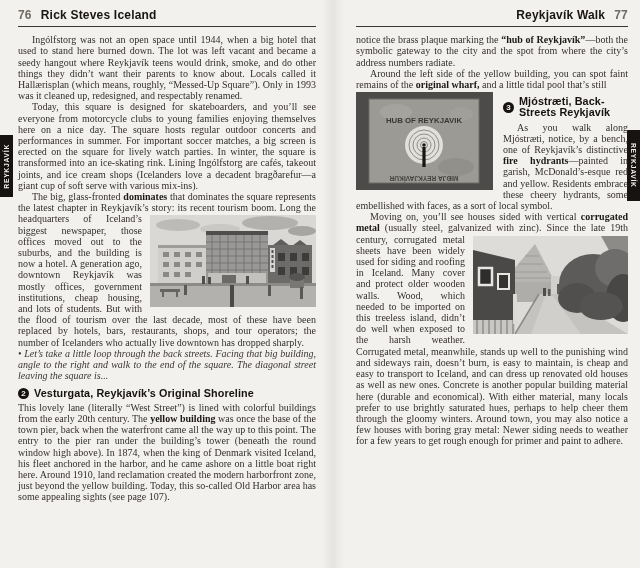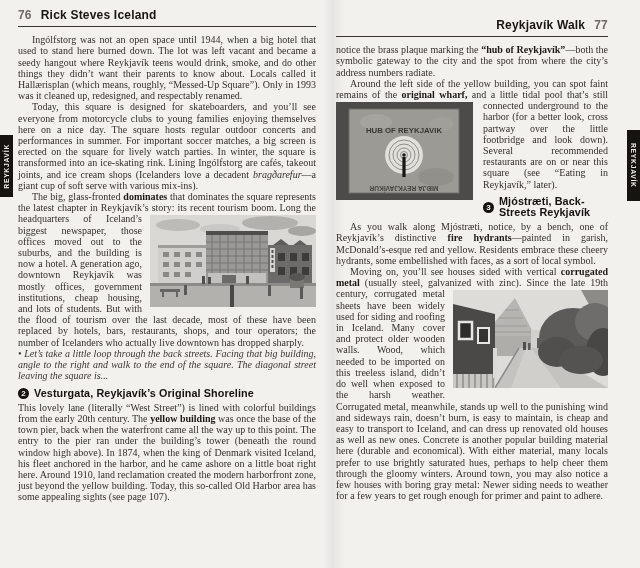--- a/index.html
+++ b/index.html
@@ -5,32 +5,32 @@
   html,body{margin:0;padding:0;background:#d8d6d2;}
   .spread{
     position:relative;width:640px;height:568px;overflow:hidden;
     background:#f3f1ee;
     font-family:"Liberation Serif",serif;color:#332f2c;
   }
   .gutter{position:absolute;left:322px;top:0;width:22px;height:568px;
     background:linear-gradient(90deg,rgba(0,0,0,0) 0%,rgba(0,0,0,0.055) 50%,rgba(0,0,0,0) 100%);}
   .col{position:absolute;top:10px;font-size:10px;line-height:11.2px;text-align:justify;}
   .col-left{left:18px;width:298px;}
-  .col-right{left:336px;width:272px;margin-top:10px;}
+  .col-right{left:356px;width:272px;}
   .pg-header{display:flex;align-items:baseline;gap:9px;
     font-family:"Liberation Sans",sans-serif;font-weight:bold;font-size:12px;
     letter-spacing:.2px;color:#181512;padding-bottom:5px;border-bottom:1.2px solid #3a3733;
     margin-bottom:7px;}
   .pg-header.right{justify-content:flex-end;}
   .pg-num{color:#6e6a66;font-weight:bold;}
   .para{margin:0;}
   .indent{text-indent:14px;}
   .bullet{font-style:italic;color:#3a3633;}
   .b{font-weight:bold;color:#1c1916;}
-  .it{font-style:italic;}
+  .it{}
   .sec-head{display:flex;align-items:center;gap:5px;margin:6px 0 3px;
     font-family:"Liberation Sans",sans-serif;font-weight:bold;font-size:10.8px;
     letter-spacing:.1px;color:#151210;text-align:left;}
   .stop-num{flex:0 0 auto;width:11px;height:11px;border-radius:50%;background:#151210;
     color:#f5f3f0;font-size:8px;line-height:11px;text-align:center;font-family:"Liberation Sans",sans-serif;}
   .ph{display:block;}
   .ph svg{display:block;}
   .ph-right{float:right;margin:2px 0 3px 8px;}
   .ph-left{float:left;margin:2px 10px 3px 0;}
   .tab{position:absolute;background:#161310;display:flex;align-items:center;justify-content:center;}
@@ -186,21 +186,21 @@
         <text x="68" y="31" text-anchor="middle" font-family="Liberation Sans, sans-serif" font-size="7.8" font-weight="bold" fill="#3a3834">HUB OF REYKJAVIK</text>
         <circle cx="68" cy="53" r="19" fill="#e2e0db"></circle>
         <circle cx="68" cy="53" r="15" fill="none" stroke="#8f8d88" stroke-width="1"></circle>
         <circle cx="68" cy="53" r="11" fill="none" stroke="#8f8d88" stroke-width="1"></circle>
         <circle cx="68" cy="53" r="7" fill="none" stroke="#8f8d88" stroke-width="1"></circle>
         <circle cx="68" cy="53" r="3.5" fill="none" stroke="#8f8d88" stroke-width="1"></circle>
         <circle cx="68" cy="53" r="1.8" fill="#1d1c1a"></circle>
         <rect x="66.4" y="55" width="3.2" height="20" fill="#171614"></rect>
         <text x="68" y="80" text-anchor="middle" transform="rotate(180,68,82)" font-family="Liberation Sans, sans-serif" font-size="6.6" font-weight="bold" fill="#45433e">MIÐJA REYKJAVÍKUR</text>
       </svg>
-        </span><span>connected underground to the harbor (for a better look, cross partway over the little footbridge and look down). Several recommended restaurants are on or near this square (see “Eating in Reykjavík,” later).</span>
+        </span>
     </p>
 
 
     <div class="sec-head">
       <span class="stop-num">3</span>
       <span>Mjóstræti, Back-Streets Reykjavík</span>
     </div>
 
 
     <p class="para indent">

